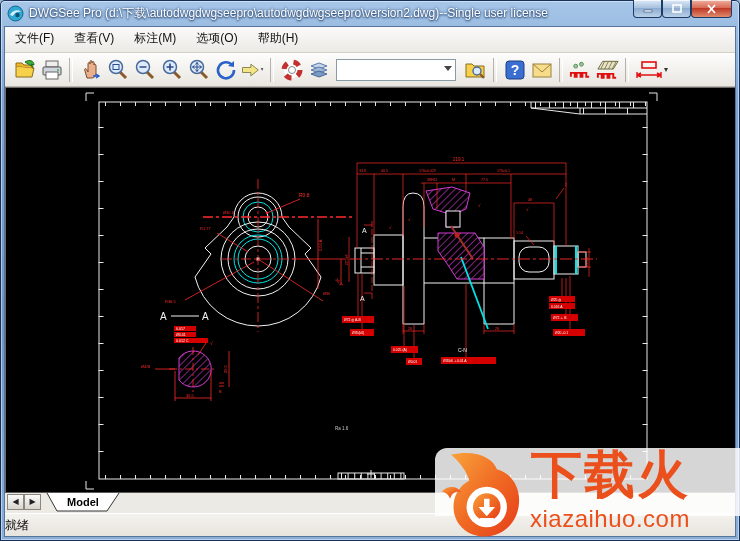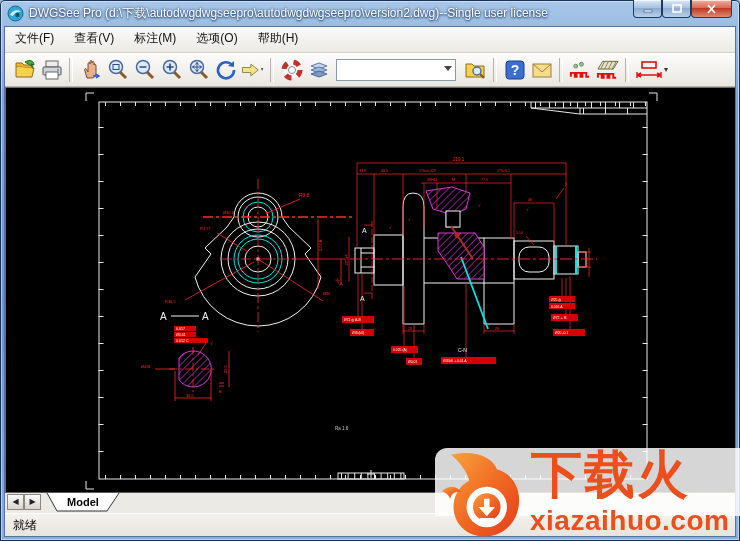--- a/index.html
+++ b/index.html
@@ -28,26 +28,26 @@
   .combo{width:118px;height:20px;background:#fff;border:1px solid #8a9ba8;margin:0 6px 0 4px;position:relative;}
   .combo .caret{position:absolute;right:3px;top:6px;width:0;height:0;border-left:4px solid transparent;border-right:4px solid transparent;border-top:5px solid #444;}
   
   .canvas{flex:1;background:#000;position:relative;overflow:hidden;box-shadow:inset 1px 1px 0 #6b6b6b;}
   
   .tabbar{height:20px;background:#eceae5;border-top:1px solid #5a5a5a;display:flex;align-items:flex-start;}
   .tabarrow{width:17px;height:16px;margin-top:1px;background:linear-gradient(180deg,#fafafa,#d9d5ce);
     border:1px solid #8a877f;font-size:8px;line-height:14px;text-align:center;color:#222;padding:0;}
   .tabarrow:first-child{margin-left:2px;}
   .statusbar{height:22px;background:linear-gradient(180deg,#f4f2ee,#e7e4de);border-top:1px solid #fff;
-    display:flex;align-items:center;font-size:12px;color:#000;padding-left:8px;}
+    display:flex;align-items:center;font-size:12px;color:#000;padding-left:0;}
   
   .watermark{position:absolute;left:435px;top:448px;width:305px;height:68px;background:rgba(255,255,255,.84);
     border-radius:12px 0 0 0;z-index:50;}
   .wm-brand{position:absolute;left:96px;top:1px;font-size:51px;font-weight:bold;color:#ea4f1c;line-height:1.02;letter-spacing:2px;}
-  .wm-domain{position:absolute;left:95px;top:57px;font-size:28px;font-weight:bold;color:#ea4f1c;letter-spacing:.5px;}
+  .wm-domain{position:absolute;left:95px;top:57px;font-size:24px;font-weight:normal;color:#ea4f1c;letter-spacing:.5px;}
   .wm-logo{position:absolute;left:3px;top:3px;}
   svg text{font-family:"Liberation Sans",sans-serif;}
 </style>
 </head>
 <body>
 
 <div class="window">
 
   <div class="titlebar">
     <svg class="appicon" viewBox="0 0 17 17">

